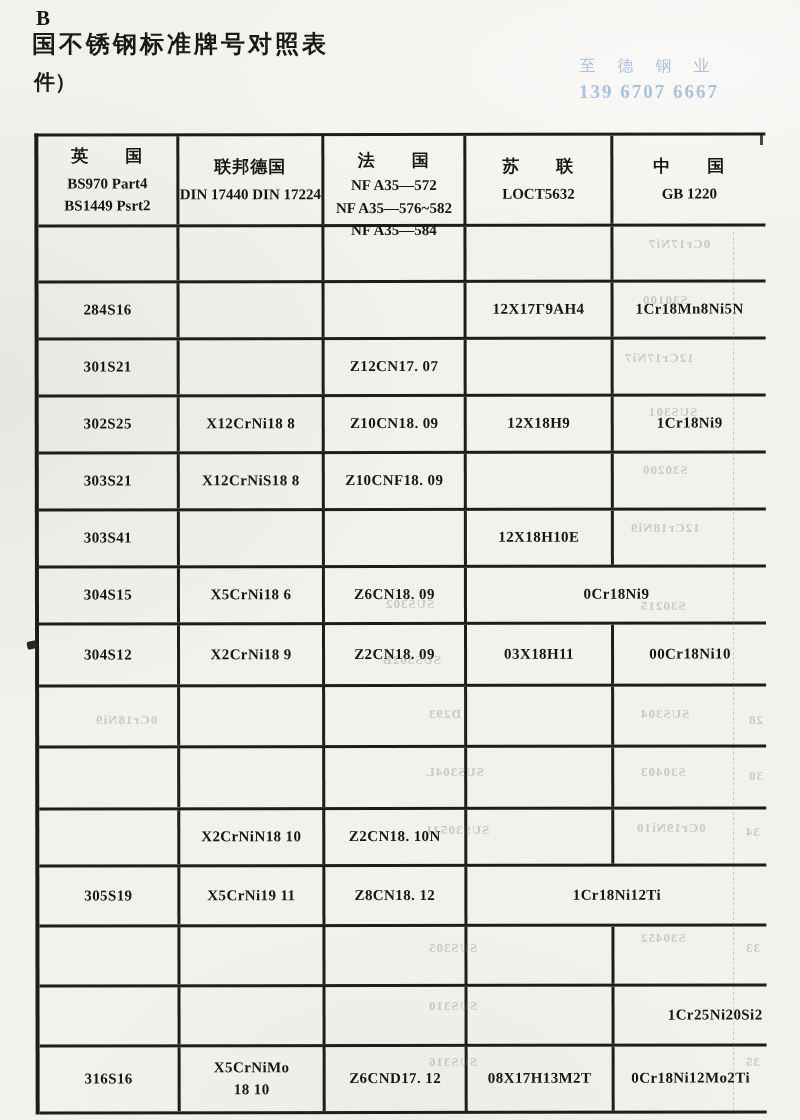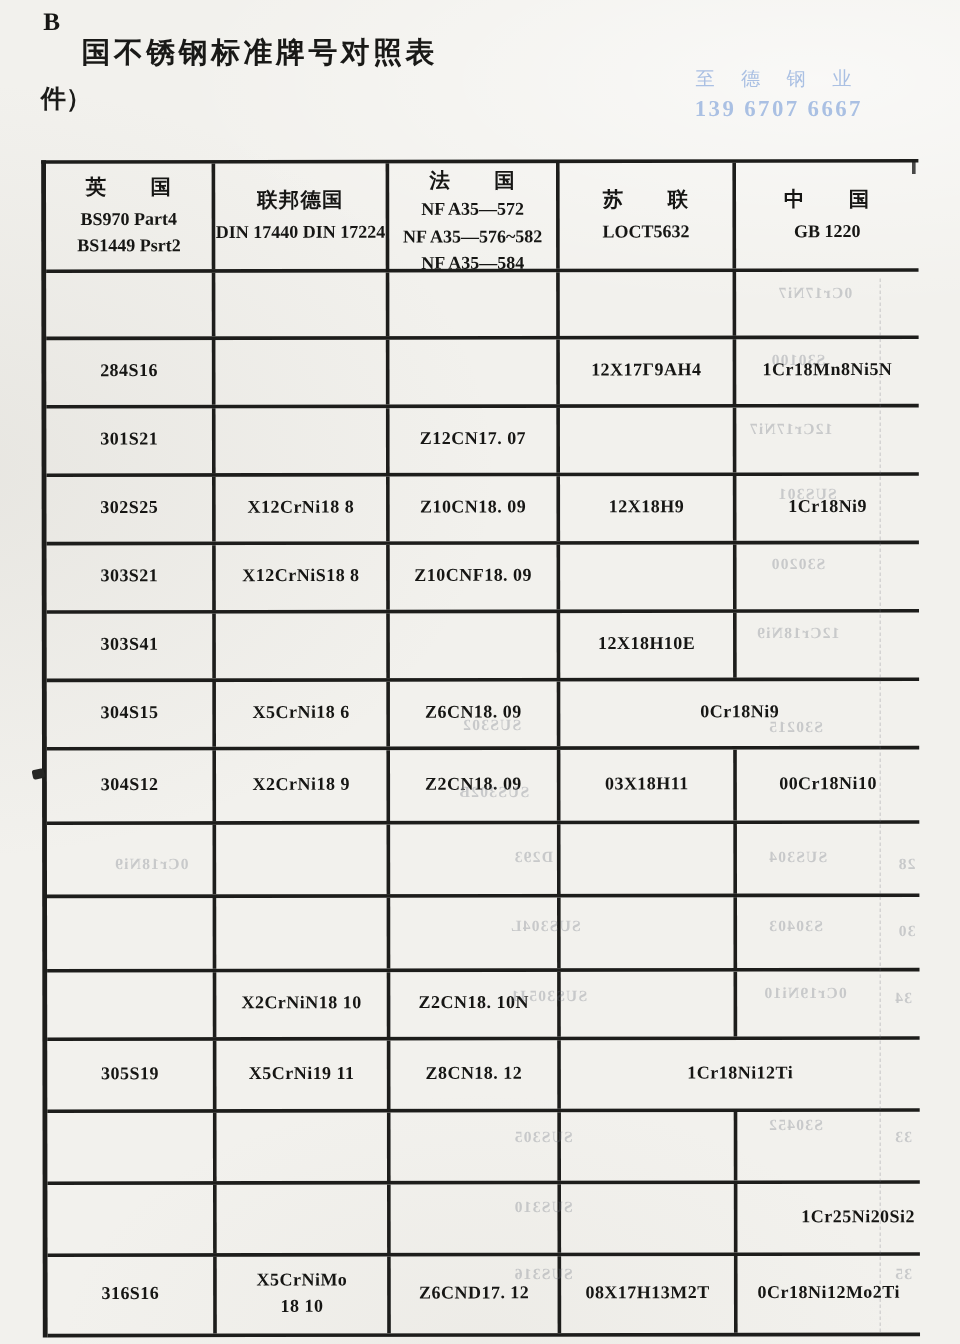--- a/index.html
+++ b/index.html
@@ -16,21 +16,21 @@
       radial-gradient(700px 500px at -5% 35%, rgba(176,172,162,.16), transparent 65%),
       radial-gradient(500px 300px at 50% 100%, rgba(200,196,186,.12), transparent 70%),
       var(--paper);
   }
   .corner-label{
     position:absolute;left:36px;top:6px;
     font-size:21px;font-weight:700;color:var(--text);
   }
   .page-title{
     position:absolute;left:32px;top:28px;
-    font-size:24px;font-weight:700;letter-spacing:3px;color:#191917;margin-left:36px;
+    font-size:24px;font-weight:700;letter-spacing:3px;color:#191917;
   }
   .page-subtitle{
     position:absolute;left:34px;top:68px;
     font-size:21px;font-weight:700;color:#1b1b19;
   }
   .watermark{
     position:absolute;right:56px;top:56px;width:190px;
     text-align:center;opacity:.85;pointer-events:none;
   }
   .watermark .wm1{font-size:16px;letter-spacing:9px;font-weight:400;}
@@ -44,21 +44,21 @@
     transform:rotate(-0.08deg);
   }
   .thead{display:flex;border-bottom:3px solid var(--ink);height:88px;}
   .th{
     display:flex;flex-direction:column;align-items:center;justify-content:center;
     gap:5px;box-sizing:border-box;border-right:3px solid var(--ink);
     color:var(--text);
   }
   .th-country{font-size:17px;font-weight:700;white-space:pre;letter-spacing:1px;}
   .th-codes{font-size:15px;font-weight:700;white-space:pre-line;text-align:center;line-height:1.5;}
-  .th2{justify-content:flex-start;padding-top:3px;gap:2px;}
+  .th2{justify-content:flex-start;padding-top:13px;gap:2px;}
   .th3,.th4{}
 
   .trow{display:flex;border-bottom:3px solid var(--ink);box-sizing:border-box;}
   .tcell{
     display:flex;align-items:center;justify-content:center;
     box-sizing:border-box;border-right:3px solid var(--ink);
     font-size:15px;font-weight:700;color:var(--text);
     white-space:pre-line;text-align:center;letter-spacing:.4px;line-height:1.45;
   }
   .col0{flex:0 0 141px;}

